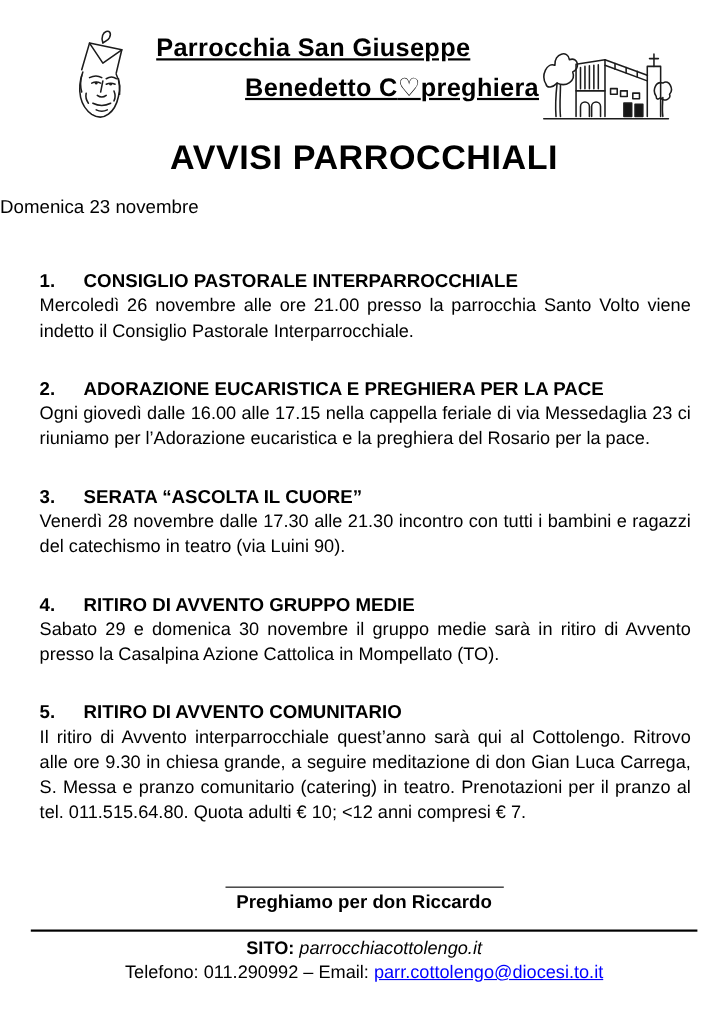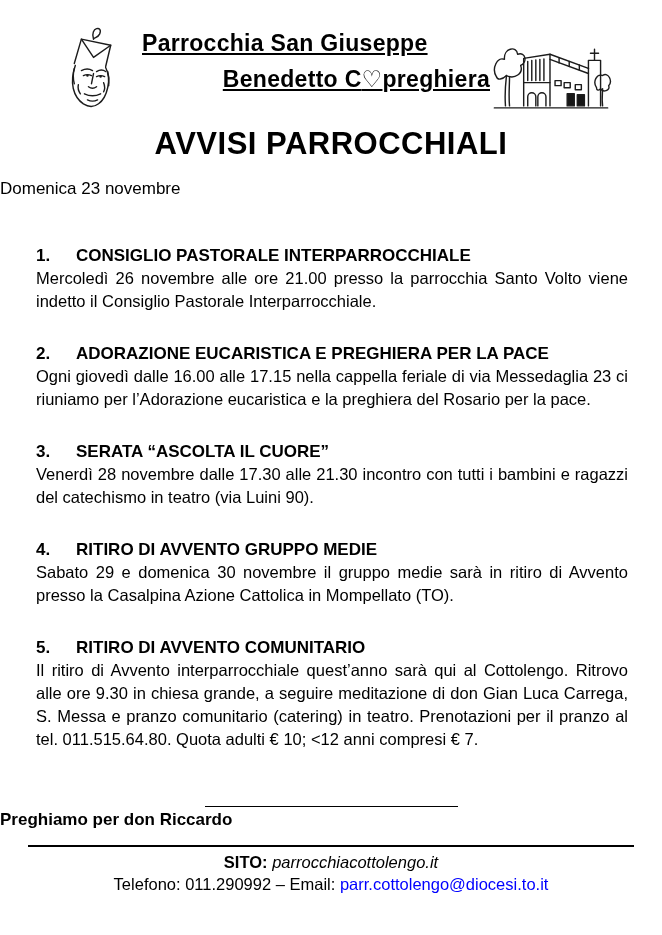--- a/index.html
+++ b/index.html
@@ -28,27 +28,27 @@
   .content { margin:45px 34px 0 36px; }
   .section { margin-bottom:29px; }
   .sec-head { display:flex; font-weight:bold; font-size:17px; line-height:23px; }
   .sec-num { width:40px; flex:none; }
   .sec-title { flex:1; }
   .sec-body { font-size:16.5px; line-height:23px; text-align:justify; }
 
   
   .footer { position:absolute; left:0; right:0; top:806px; }
   .prayer-rule { width:253px; margin:0 auto; border-top:1.6px solid #000; }
-  .prayer-text { text-align:left; font-weight:bold; font-size:17px; margin-top:3px; }
+  .prayer-text { text-align:center; font-weight:bold; font-size:17px; margin-top:3px; }
   .full-rule { margin:15px 28px 0 28px; border-top:2.6px solid #000; }
   .site-line { text-align:center; font-size:16.5px; margin-top:6px; }
   .site-label { font-weight:bold; }
   .site-value { font-style:italic; }
   .phone-line { text-align:center; font-size:16.5px; margin-top:3px; }
-  .email-link { color:#0000ff; cursor:pointer; }
+  .email-link { color:#0000ff; text-decoration:underline; cursor:pointer; }
 </style>
 </head>
 <body>
 
 <div class="header">
   <svg class="portrait" viewBox="0 0 75 85">
     <g class="sketch">
       <path d="M20,39 L27,15 L56,21 L51,42"></path>
       <path d="M27,15 L39,33 L56,21"></path>
       <path d="M39,15 C35,3 49,1 45,10 C43,14 40,13 39,15"></path>

